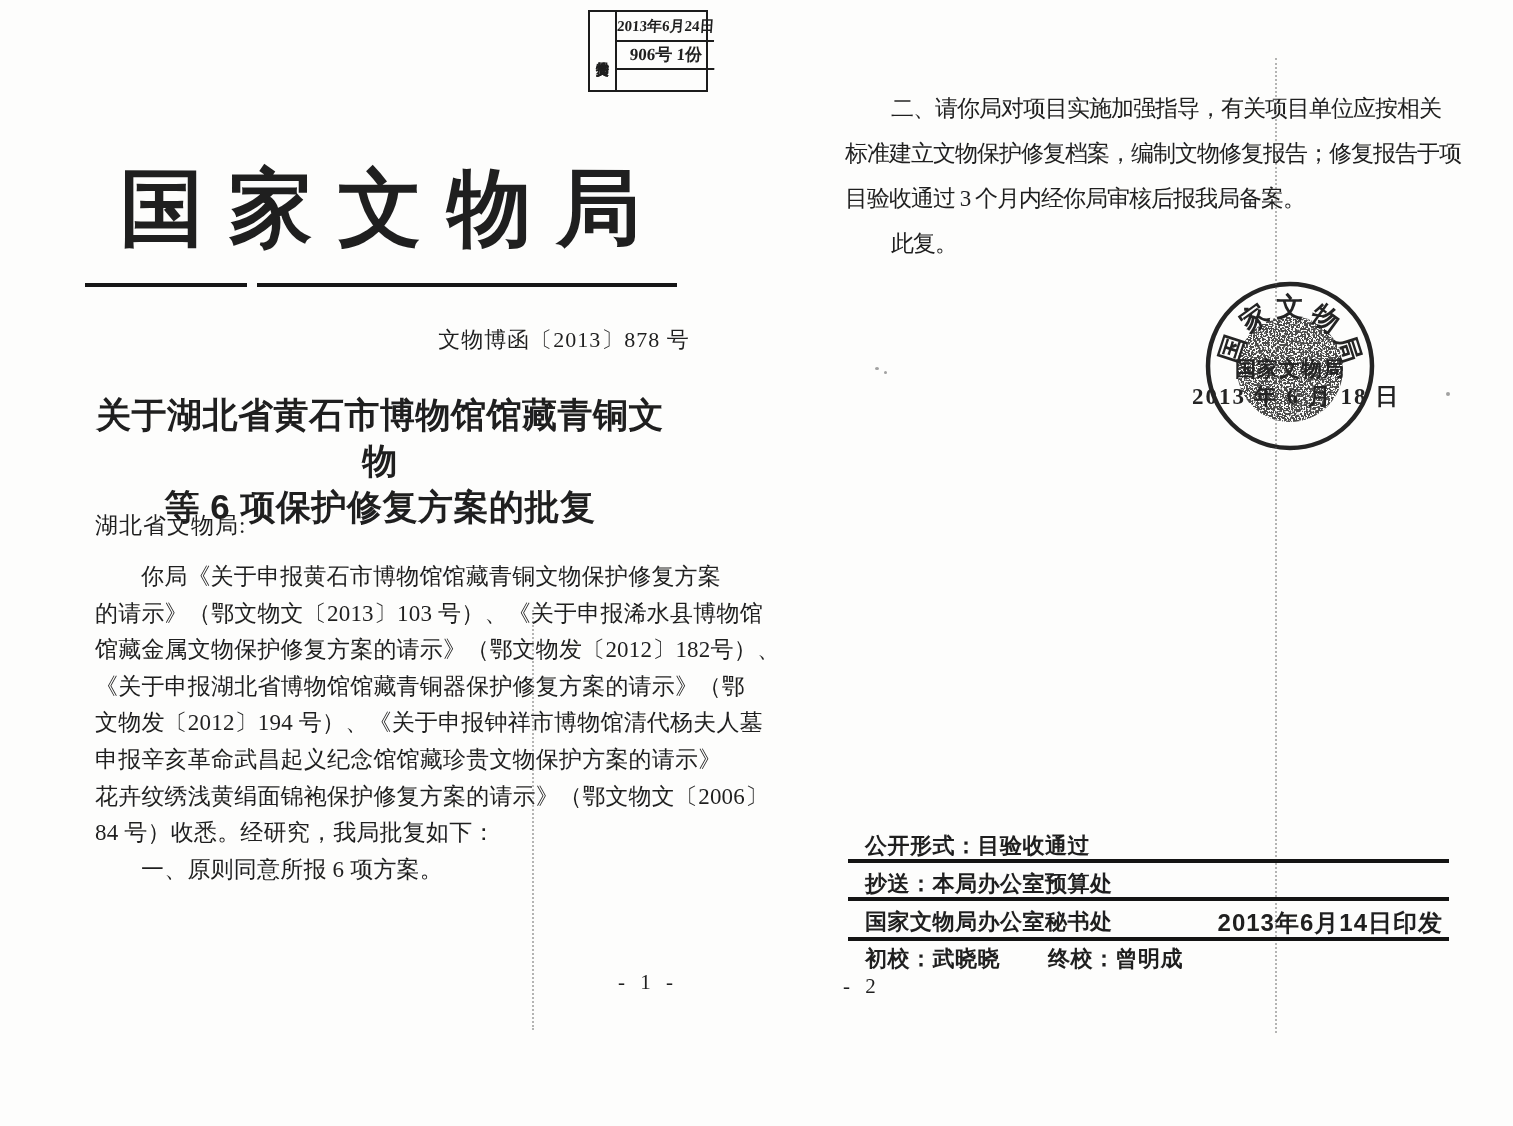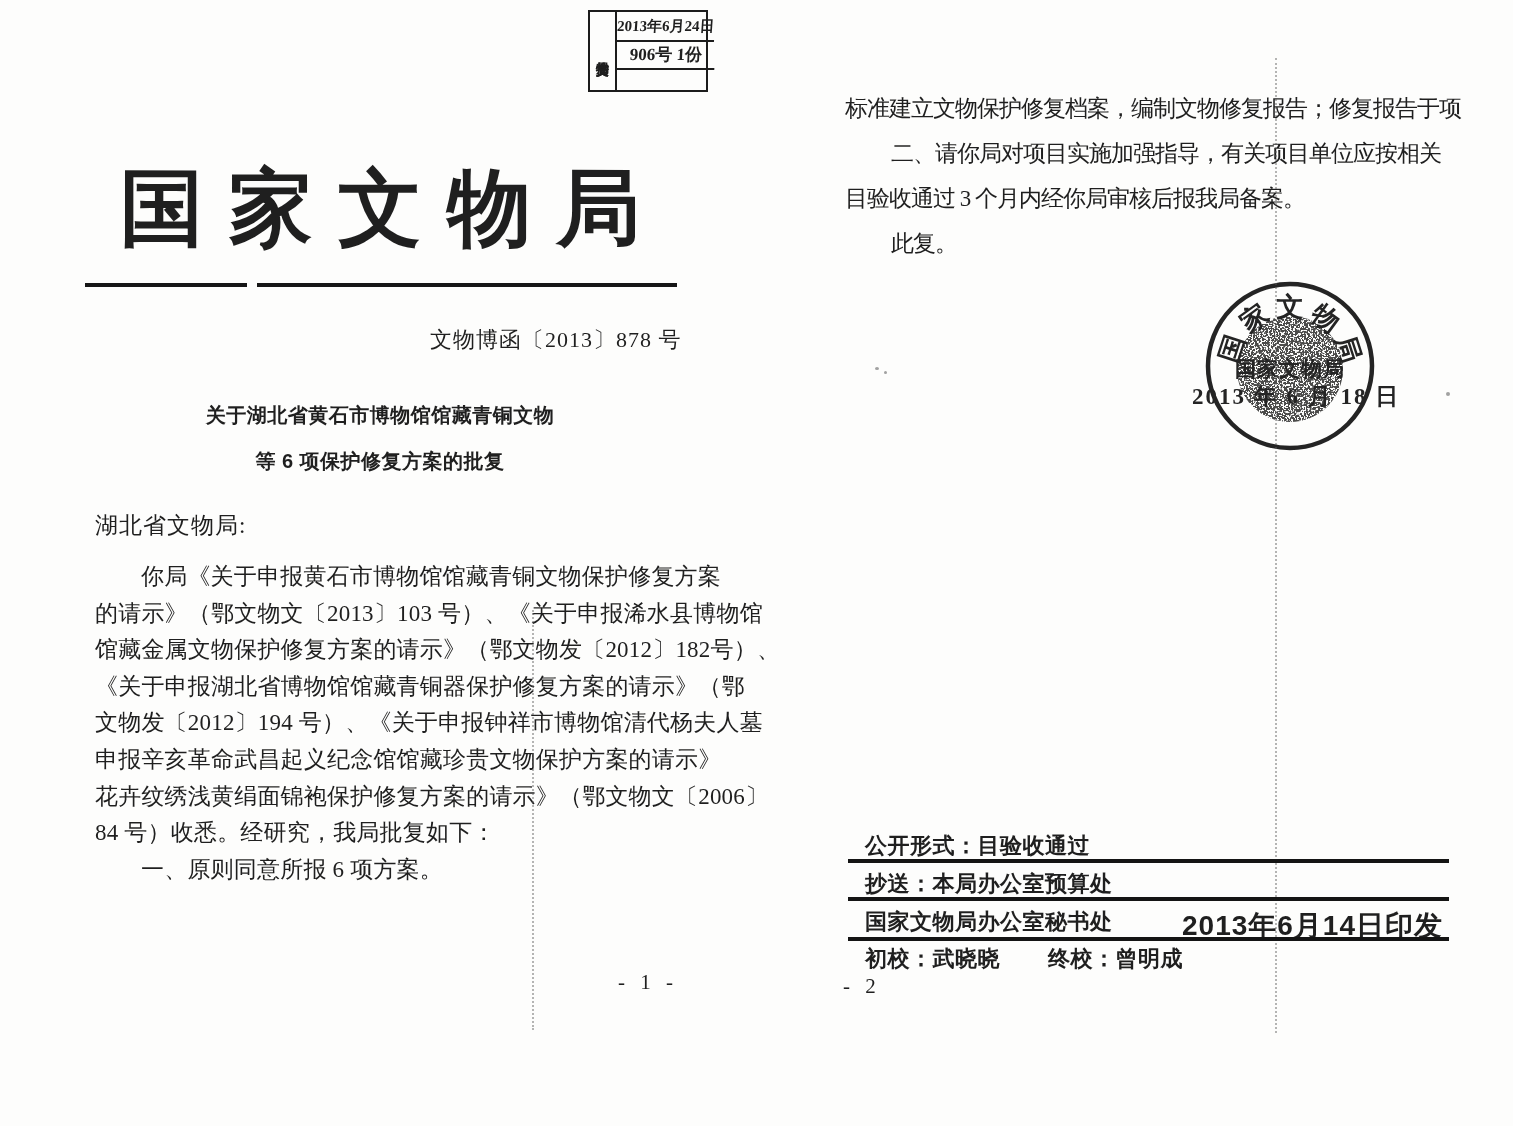--- a/index.html
+++ b/index.html
@@ -38,25 +38,25 @@
     position:absolute; left:80px; top:152px; width:600px;
     font-size:84px; font-weight:700; text-align:center;
     letter-spacing:0.30em; text-indent:0.30em; white-space:nowrap;
   }
   .header-rule {
     position:absolute; left:85px; top:283px; width:592px; height:4px;
     background:linear-gradient(90deg,#161616 0 162px, transparent 162px 172px, #161616 172px 100%);
   }
   .doc-number {
     position:absolute; left:430px; top:325px; width:268px;
-    font-size:22px; text-align:left; letter-spacing:1px; white-space:nowrap;
+    font-size:22px; text-align:center; letter-spacing:1px; white-space:nowrap;
   }
   .doc-title {
     position:absolute; left:80px; top:392px; width:600px;
-    font-size:20px; font-weight:700; text-align:center; line-height:46px;
+    font-size:35px; font-weight:700; text-align:center; line-height:46px;
     font-family:"Liberation Sans", sans-serif; letter-spacing:0.5px;
   }
   .salutation {
     position:absolute; left:95px; top:510px; font-size:23px; letter-spacing:1px;
   }
   .body-left {
     position:absolute; left:95px; top:546px; width:602px;
     font-size:23px; line-height:36.6px; letter-spacing:0.2px;margin-top:13px;
   }
   .body-right {
@@ -85,21 +85,21 @@
   .frule.r1 { top:859px; }
   .frule.r2 { top:897px; box-shadow:0 6px 0 -2.5px #141414; }
   .frule.r3 { top:937px; }
   .frow {
     position:absolute; left:865px; font-size:22px; font-weight:600;
     font-family:"Liberation Sans", sans-serif; letter-spacing:0.5px; white-space:nowrap;
   }
   .f-publicity { top:831px; }
   .f-cc { top:869px; }
   .f-issuer { top:907px; }
-  .f-printdate { left:auto; right:70px; top:907px; position:absolute; font-size:28px; font-weight:600;
+  .f-printdate { left:auto; right:70px; top:907px; position:absolute; font-size:24px; font-weight:600;
     font-family:"Liberation Sans", sans-serif; letter-spacing:1px; white-space:nowrap; }
   .f-proof1 { top:944px; }
   .f-proof2 { top:944px; left:1048px; }
 
   .speck { position:absolute; background:#555; opacity:.55; border-radius:50%; }
 </style>
 </head>
 <body>
 
 <div id="screen">
@@ -133,22 +133,22 @@
     <div class="bline">申报辛亥革命武昌起义纪念馆馆藏珍贵文物保护方案的请示》</div>
     <div class="bline">花卉纹绣浅黄绢面锦袍保护修复方案的请示》（鄂文物文〔2006〕</div>
     <div class="bline">84 号）收悉。经研究，我局批复如下：</div>
     <div class="bline indent">一、原则同意所报 6 项方案。</div>
   </div>
 
   <div class="pgnum1">- 1 -</div>
   <div class="fold fold-left"></div>
 
   <div class="body-right">
+    <div class="bline indent">二、请你局对项目实施加强指导，有关项目单位应按相关</div>
     <div class="bline">标准建立文物保护修复档案，编制文物修复报告；修复报告于项</div>
-    <div class="bline indent">二、请你局对项目实施加强指导，有关项目单位应按相关</div>
     <div class="bline">目验收通过 3 个月内经你局审核后报我局备案。</div>
     <div class="bline indent">此复。</div>
   </div>
 
   <svg class="seal" width="245" height="192" viewBox="0 0 245 192">
     <defs>
       <filter id="speckle" x="-20%" y="-20%" width="140%" height="140%">
         <feTurbulence type="fractalNoise" baseFrequency="0.55" numOctaves="2" seed="7" result="n"></feTurbulence>
         <feColorMatrix in="n" type="matrix" values="0 0 0 0 0  0 0 0 0 0  0 0 0 0 0  0 0 0 14 -6"></feColorMatrix>
         <feComposite operator="in" in2="SourceGraphic"></feComposite>

